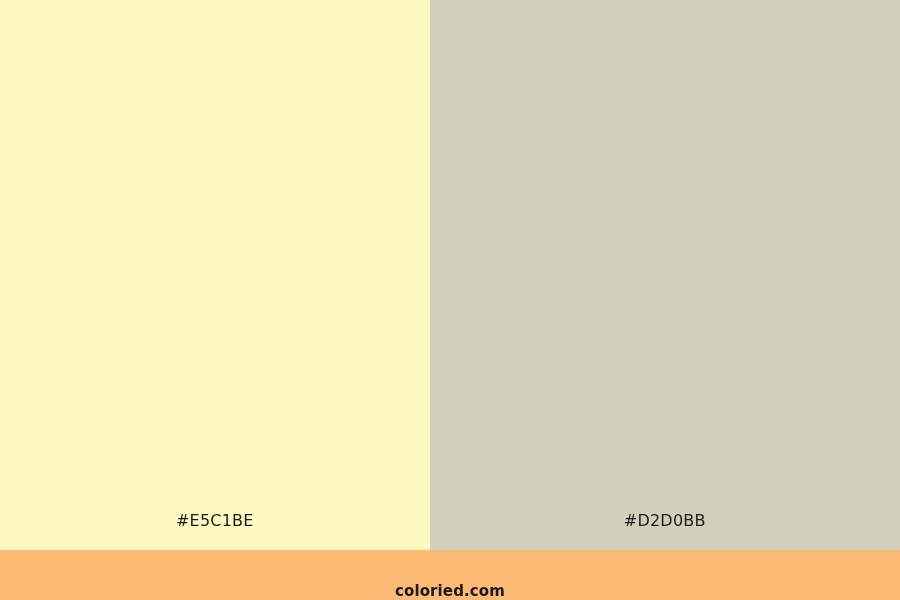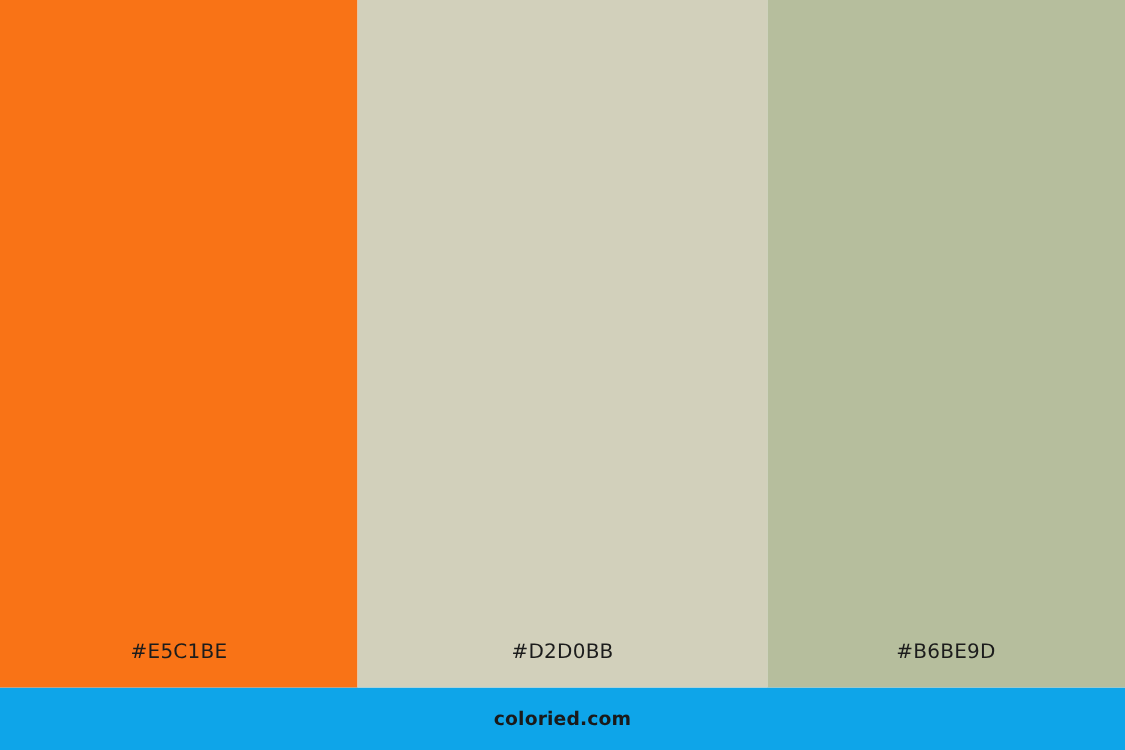--- a/index.html
+++ b/index.html
@@ -66,33 +66,30 @@
     letter-spacing: 0.1px;
   }
 </style>
 </head>
 <body>
 
 <div id="palette-page">
 
   <div id="swatch-strip">
 
-    <div class="swatch" id="swatch-0" style="background-color: #f97316;">
+    <div class="swatch" id="swatch-0" style="background-color: #fef9c3;">
       <span class="swatch-label label-dark" style="color: rgb(28, 28, 28);">#E5C1BE</span>
     </div>
 
     <div class="swatch" id="swatch-1" style="background-color: rgb(210, 208, 187); padding-left: 41px;">
       <span class="swatch-label label-dark" style="color: rgb(28, 28, 28);">#D2D0BB</span>
     </div>
 
-    <div class="swatch" id="swatch-2" style="background-color: rgb(182, 190, 157);">
-      <span class="swatch-label label-dark" style="color: rgb(28, 28, 28);">#B6BE9D</span>
-    </div>
 
 
 
   </div>
 
-  <div id="footer-bar" style="background-color: #0ea5e9;">
+  <div id="footer-bar" style="background-color: #fdba74; align-items: flex-end;">
     <span id="footer-credit" style="color: rgb(26, 26, 26);">coloried.com</span>
   </div>
 
 </div>
 
 </body></html>

